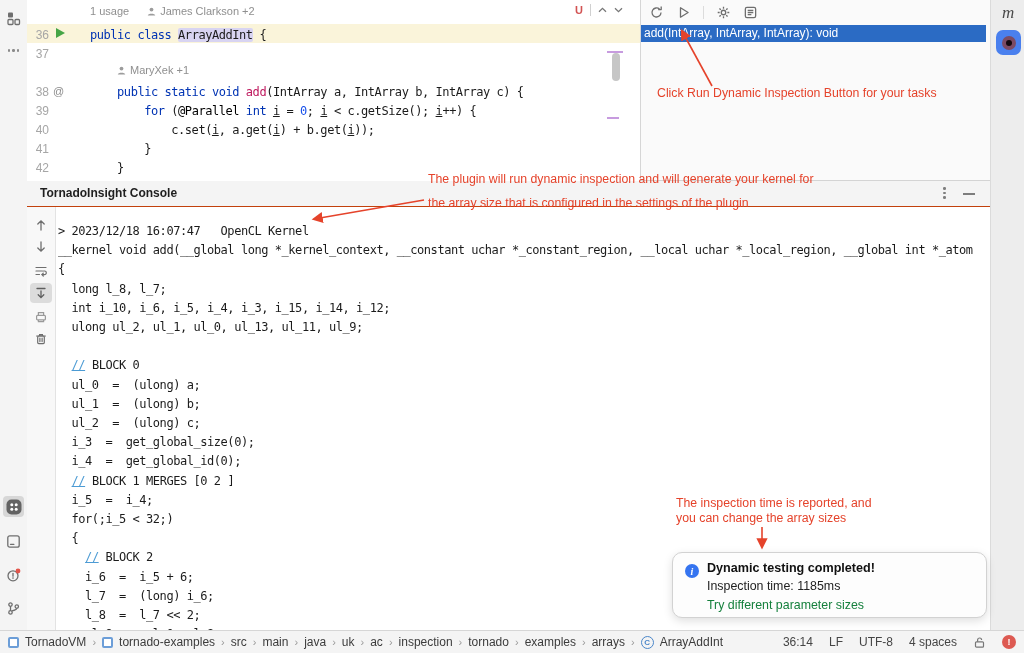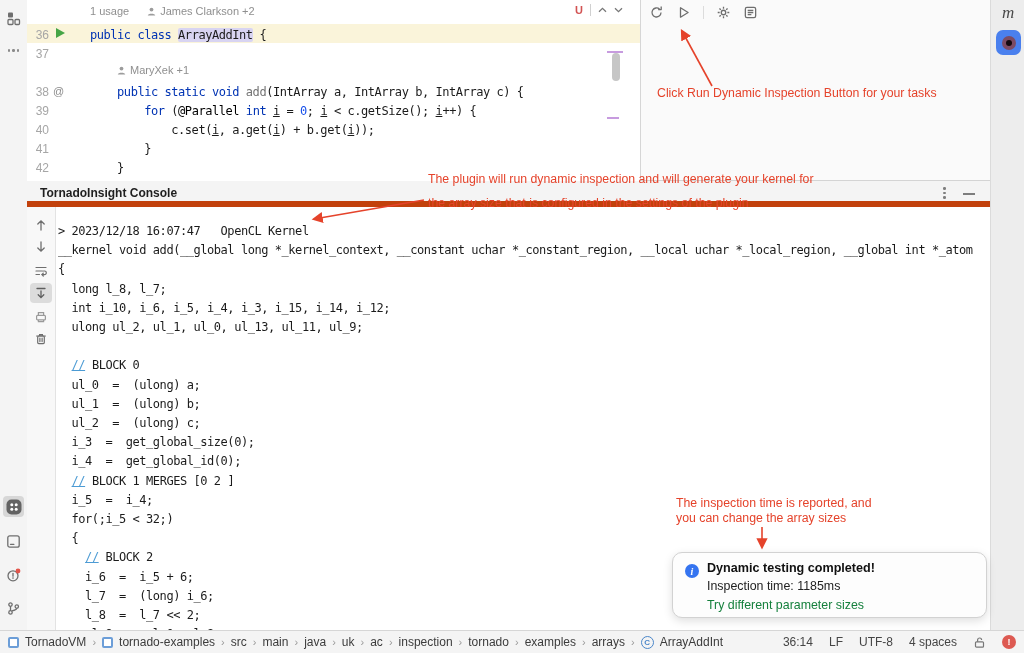--- a/index.html
+++ b/index.html
@@ -11,21 +11,21 @@
   .left-stripe{position:absolute;left:0;top:0;width:27px;height:630px;background:#f4f4f4;border-right:1px solid #dddddd}
   .stripe-icon{position:absolute;left:3px;width:21px;height:21px;display:flex;align-items:center;justify-content:center;border-radius:4px}
   .stripe-icon.sel{background:#d7d7d7}
   .dots{display:flex;gap:2px}
   .dots i{width:2.5px;height:2.5px;border-radius:50%;background:#8a8a8a;display:block}
   
   .editor{position:absolute;left:27px;top:0;width:613px;height:181px;background:#fff;overflow:hidden;border-bottom:1px solid #d4d4d4}
   .cream{position:absolute;left:0;top:24px;width:100%;height:19px;background:#faf4da}
   .ln{position:absolute;left:0;width:22px;text-align:right;font-size:12px;color:#a6a6a6;line-height:19px}
   .codeline{position:absolute;left:63px}
-  .kw{color:#0033b3}.mth{color:#737373}.annj{color:#000000}.numl{color:#1750eb}
+  .kw{color:#0033b3}.mth{color:#be185d}.annj{color:#000000}.numl{color:#1750eb}
   .ivar{text-decoration:underline}
   .hlname{background:#d8d4f2;border-radius:2px}
   .inlay{position:absolute;font-size:11px;color:#8f8f8f;display:flex;align-items:center;gap:4px;line-height:13px}
   .runarrow{position:absolute;left:29px;top:28px;width:0;height:0;border-left:9px solid #46a546;
             border-top:5.5px solid transparent;border-bottom:5.5px solid transparent;cursor:pointer}
   .gutter-at{position:absolute;left:26px;top:85px;font-size:11px;color:#8b8b8b}
   .mini-toolbar{position:absolute;top:3px;left:548px;display:flex;align-items:center;gap:7px;height:14px}
   .vcsU{color:#d25252;font-weight:bold;font-size:11px;line-height:14px}
   .vsep{width:1px;height:12px;background:#d0d0d0}
   .sb-thumb{position:absolute;left:585px;top:53px;width:8px;height:28px;background:#c6c6c6;border-radius:4px}
@@ -33,21 +33,21 @@
   
   .tool-window{position:absolute;left:640px;top:0;width:350px;height:181px;background:#fafafa;
                border-left:1px solid #d6d6d6;border-bottom:1px solid #d4d4d4;box-sizing:border-box}
   .tw-toolbar{position:absolute;top:4px;left:8px;display:flex;gap:12px;align-items:center;height:16px}
   .tw-sep{width:1px;height:13px;background:#dcdcdc}
   .sel-row{position:absolute;top:25px;left:0;width:345px;height:17px;background:#2b6bc4;color:#fff;
            font-size:12px;line-height:17px;padding-left:3px;box-sizing:border-box;white-space:nowrap;overflow:hidden}
   .hint{position:absolute;font-size:12.3px;color:#e5432b;z-index:55;white-space:nowrap}
   
   .console-header{position:absolute;left:27px;top:181px;width:963px;height:26px;background:#f4f4f4;
-                  border-bottom:6px solid #c2410c;box-sizing:border-box}
+                  border-bottom:1px solid #c2410c;box-sizing:border-box}
   .console-title{position:absolute;left:13px;top:0;line-height:25px;font-size:12px;font-weight:bold;color:#1f1f1f}
   .kebab{position:absolute;left:916px;top:6px;display:flex;flex-direction:column;gap:2px}
   .kebab i{width:2.5px;height:2.5px;border-radius:50%;background:#7f7f7f;display:block}
   .minimize{position:absolute;left:936px;top:12px;width:12px;height:2px;background:#7d7d7d}
   .console-toolbar{position:absolute;left:27px;top:207px;width:29px;height:423px;background:#f8f8f8;border-right:1px solid #e3e3e3;box-sizing:border-box}
   .ct-icon{position:absolute;left:3px;width:22px;height:20px;display:flex;align-items:center;justify-content:center;border-radius:4px}
   .ct-icon.sel{background:#dcdcdc}
   .console-body{position:absolute;left:56px;top:207px;width:934px;height:423px;background:#fff;overflow:hidden}
   .cline{position:absolute;left:2px}
   .clink{color:#4c9bd4;text-decoration:underline}
@@ -204,20 +204,21 @@
       <span class="tw-sep"></span>
       <svg class="icon" width="15" height="15" viewBox="0 0 14 14" fill="none" stroke="#6e6e6e" stroke-width="1.2">
           <circle cx="7" cy="7" r="2.1"></circle>
           <path d="M7 1.6v1.8M7 10.6v1.8M1.6 7h1.8M10.6 7h1.8M3.2 3.2l1.3 1.3M9.5 9.5l1.3 1.3M10.8 3.2 9.5 4.5M4.5 9.5 3.2 10.8"></path>
         </svg>
       <svg class="icon" width="15" height="15" viewBox="0 0 14 14" fill="none" stroke="#6e6e6e" stroke-width="1.2">
           <rect x="2.2" y="2.2" width="9.6" height="9.6" rx="1.5"></rect>
           <path d="M4.4 5h5.2M4.4 7h5.2M4.4 9h3.4"></path>
         </svg>
     </div>
+    <div class="sel-row">add(IntArray, IntArray, IntArray): void</div>
     <div class="hint" style="left:16px;top:86px">Click Run Dynamic Inspection Button for your tasks</div>
   </div>
 
   <div class="console-header">
     <div class="console-title">TornadoInsight Console</div>
     <div class="kebab">
         <i></i>
         <i></i>
         <i></i>
       </div>

